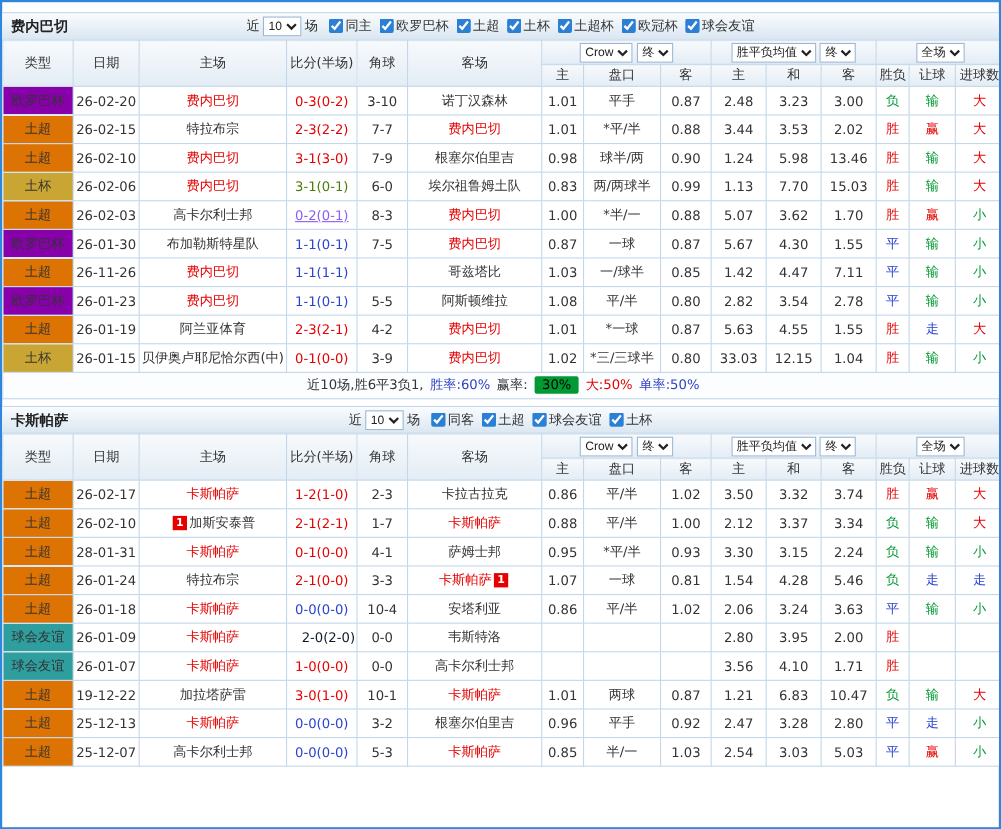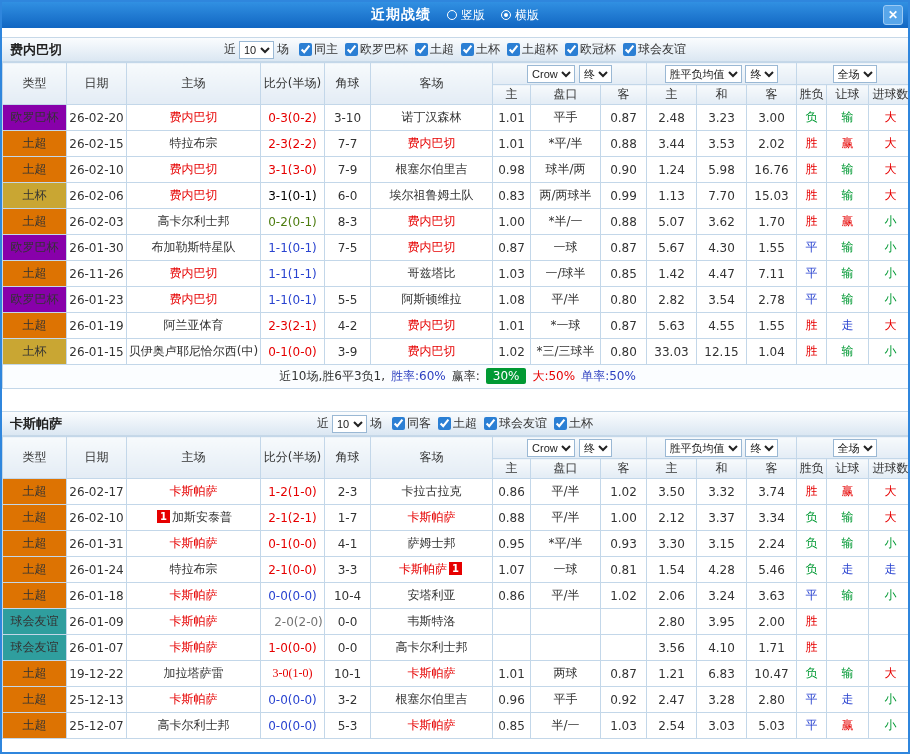--- a/index.html
+++ b/index.html
@@ -13,21 +13,21 @@
   .title{font-weight:bold;font-size:14px;letter-spacing:1px}
   .tb-radio{display:inline-flex;align-items:center;gap:4px;font-size:12px;cursor:pointer}
   .rdot{width:10px;height:10px;border:1px solid #fff;border-radius:50%;display:inline-block;position:relative}
   .rdot.sel::after{content:"";position:absolute;inset:2px;background:#fff;border-radius:50%}
   .close-btn{position:absolute;right:5px;top:3px;width:20px;height:20px;background:#58a6ea;
     border:1px solid #9ccaf4;border-radius:3px;color:#fff;font-weight:bold;font-size:12px;
     line-height:17px;text-align:center;cursor:pointer}
 
   
   .section{margin-top:9px}
-  .section + .section{margin-top:22px}
+  .section + .section{margin-top:6px}
   .section-bar{height:25px;background:linear-gradient(#fafcfe,#dbe7f2);border-top:1px solid #c6d8e8;
     border-bottom:1px solid #c6d8e8;position:relative;display:flex;align-items:center;justify-content:center;font-size:12px}
   .team-name{position:absolute;left:8px;font-weight:bold;font-size:13px;color:#222}
   .filters{display:flex;align-items:center;gap:3px;color:#333}
   .chk{display:inline-flex;align-items:center;gap:2px;margin-left:7px;cursor:pointer}
   input[type=checkbox]{width:13px;height:13px;accent-color:#2b7fd4}
   select{font-size:11px;height:18px;border:1px solid #9ab8d4;background:#fff;color:#222}
 
   
   table.grid{width:100%;border-collapse:collapse;table-layout:fixed;font-size:12px}
@@ -38,38 +38,26 @@
   .grid tbody td{height:26px;background:#fff;color:#333}
   .type-cell{color:#fff}
   .date-cell{color:#444}
   .team-cell{color:#333}
   .odds-cell{color:#2c3fc0}
   .hc-cell{color:#cc2200}
   .card{display:inline-block;background:#e60000;color:#fff;font-size:10px;font-weight:bold;
     line-height:13px;min-width:13px;height:13px;margin:0 2px;vertical-align:1px}
   tfoot .summary-cell{height:24px;background:#fbfdff;font-size:12px;text-align:center;color:#333}
   .summary-cell span{margin:0 3px}
-  .pct-badge{color:#ffffff;padding:1px 7px;border-radius:2px}
+  .pct-badge{color:#000000;padding:1px 7px;border-radius:2px}
 </style>
 </head>
 <body>
 
 <div class="popup">
-  <div class="titlebar">
-    <span class="title">近期战绩</span>
-    <label class="tb-radio">
-      <span class="rdot"></span>
-      <span>竖版</span>
-    </label>
-    <label class="tb-radio">
-      <span class="rdot sel"></span>
-      <span>横版</span>
-    </label>
-    <button class="close-btn">✕</button>
-  </div>
   <div id="sections">
   <div class="section">
     <div class="section-bar">
       <span class="team-name">费内巴切</span>
       <div class="filters">
         <span class="f-near">近</span>
         <select class="count-select"><option>10</option></select>
         <span class="f-unit">场</span>
         <span class="checks"><label class="chk">
                 <input type="checkbox" checked="" style="">
@@ -185,47 +173,47 @@
               <td class="date-cell">26-02-10</td>
               <td class="team-cell"><span style="color: rgb(230, 0, 0);">费内巴切</span></td>
               <td class="score-cell" style="color: rgb(230, 0, 0);">3-1(3-0)</td>
               <td class="corner-cell">7-9</td>
               <td class="team-cell"><span>根塞尔伯里吉</span></td>
               <td class="odds-cell">0.98</td>
               <td class="hc-cell">球半/两</td>
               <td class="odds-cell">0.90</td>
               <td class="odds-cell">1.24</td>
               <td class="odds-cell">5.98</td>
-              <td class="odds-cell">16.76</td>
+              <td class="odds-cell">13.46</td>
               <td class="res-cell" style="color: rgb(230, 0, 0);">胜</td>
               <td class="res-cell" style="color: rgb(0, 153, 51);">输</td>
               <td class="res-cell" style="color: rgb(230, 0, 0);">大</td>
             </tr>
             <tr>
               <td class="type-cell" style="background: rgb(201, 166, 51);">土杯</td>
               <td class="date-cell">26-02-06</td>
               <td class="team-cell"><span style="color: rgb(230, 0, 0);">费内巴切</span></td>
-              <td class="score-cell" style="color: #000000;">3-1(0-1)</td>
+              <td class="score-cell" style="color: #4d7c0f;">3-1(0-1)</td>
               <td class="corner-cell">6-0</td>
               <td class="team-cell"><span>埃尔祖鲁姆土队</span></td>
               <td class="odds-cell">0.83</td>
               <td class="hc-cell">两/两球半</td>
               <td class="odds-cell">0.99</td>
               <td class="odds-cell">1.13</td>
               <td class="odds-cell">7.70</td>
               <td class="odds-cell">15.03</td>
               <td class="res-cell" style="color: rgb(230, 0, 0);">胜</td>
               <td class="res-cell" style="color: rgb(0, 153, 51);">输</td>
               <td class="res-cell" style="color: rgb(230, 0, 0);">大</td>
             </tr>
             <tr>
               <td class="type-cell" style="background: rgb(221, 115, 2);">土超</td>
               <td class="date-cell">26-02-03</td>
               <td class="team-cell"><span>高卡尔利士邦</span></td>
-              <td class="score-cell" style="color: #4d7c0f;">0-2(0-1)</td>
+              <td class="score-cell" style="color: #8b5cf6; text-decoration: underline;">0-2(0-1)</td>
               <td class="corner-cell">8-3</td>
               <td class="team-cell"><span style="color: rgb(230, 0, 0);">费内巴切</span></td>
               <td class="odds-cell">1.00</td>
               <td class="hc-cell">*半/一</td>
               <td class="odds-cell">0.88</td>
               <td class="odds-cell">5.07</td>
               <td class="odds-cell">3.62</td>
               <td class="odds-cell">1.70</td>
               <td class="res-cell" style="color: rgb(230, 0, 0);">胜</td>
               <td class="res-cell" style="color: rgb(230, 0, 0);">赢</td>
@@ -427,21 +415,21 @@
               <td class="odds-cell">1.00</td>
               <td class="odds-cell">2.12</td>
               <td class="odds-cell">3.37</td>
               <td class="odds-cell">3.34</td>
               <td class="res-cell" style="color: rgb(0, 153, 51);">负</td>
               <td class="res-cell" style="color: rgb(0, 153, 51);">输</td>
               <td class="res-cell" style="color: rgb(230, 0, 0);">大</td>
             </tr>
             <tr>
               <td class="type-cell" style="background: rgb(221, 115, 2);">土超</td>
-              <td class="date-cell">26-01-31</td>
+              <td class="date-cell">28-01-31</td>
               <td class="team-cell"><span style="color: rgb(230, 0, 0);">卡斯帕萨</span></td>
               <td class="score-cell" style="color: rgb(230, 0, 0);">0-1(0-0)</td>
               <td class="corner-cell">4-1</td>
               <td class="team-cell"><span>萨姆士邦</span></td>
               <td class="odds-cell">0.95</td>
               <td class="hc-cell">*平/半</td>
               <td class="odds-cell">0.93</td>
               <td class="odds-cell">3.30</td>
               <td class="odds-cell">3.15</td>
               <td class="odds-cell">2.24</td>
@@ -480,21 +468,21 @@
               <td class="odds-cell">3.24</td>
               <td class="odds-cell">3.63</td>
               <td class="res-cell" style="color: rgb(41, 67, 208);">平</td>
               <td class="res-cell" style="color: rgb(0, 153, 51);">输</td>
               <td class="res-cell" style="color: rgb(0, 153, 51);">小</td>
             </tr>
             <tr>
               <td class="type-cell" style="background: rgb(47, 158, 158);">球会友谊</td>
               <td class="date-cell">26-01-09</td>
               <td class="team-cell"><span style="color: rgb(230, 0, 0);">卡斯帕萨</span></td>
-              <td class="score-cell" style="color: #737373; padding-left: 12px;">2-0(2-0)</td>
+              <td class="score-cell" style="color: #0f172a; padding-left: 12px;">2-0(2-0)</td>
               <td class="corner-cell">0-0</td>
               <td class="team-cell"><span>韦斯特洛</span></td>
               <td class="odds-cell"></td>
               <td class="hc-cell"></td>
               <td class="odds-cell"></td>
               <td class="odds-cell">2.80</td>
               <td class="odds-cell">3.95</td>
               <td class="odds-cell">2.00</td>
               <td class="res-cell" style="color: rgb(230, 0, 0);">胜</td>
               <td class="res-cell"></td>
@@ -514,21 +502,21 @@
               <td class="odds-cell">4.10</td>
               <td class="odds-cell">1.71</td>
               <td class="res-cell" style="color: rgb(230, 0, 0);">胜</td>
               <td class="res-cell"></td>
               <td class="res-cell"></td>
             </tr>
             <tr>
               <td class="type-cell" style="background: rgb(221, 115, 2);">土超</td>
               <td class="date-cell">19-12-22</td>
               <td class="team-cell"><span>加拉塔萨雷</span></td>
-              <td class="score-cell" style="color: rgb(230, 0, 0); font-family: Liberation Serif, serif;">3-0(1-0)</td>
+              <td class="score-cell" style="color: rgb(230, 0, 0);">3-0(1-0)</td>
               <td class="corner-cell">10-1</td>
               <td class="team-cell"><span style="color: rgb(230, 0, 0);">卡斯帕萨</span></td>
               <td class="odds-cell">1.01</td>
               <td class="hc-cell">两球</td>
               <td class="odds-cell">0.87</td>
               <td class="odds-cell">1.21</td>
               <td class="odds-cell">6.83</td>
               <td class="odds-cell">10.47</td>
               <td class="res-cell" style="color: rgb(0, 153, 51);">负</td>
               <td class="res-cell" style="color: rgb(0, 153, 51);">输</td>

